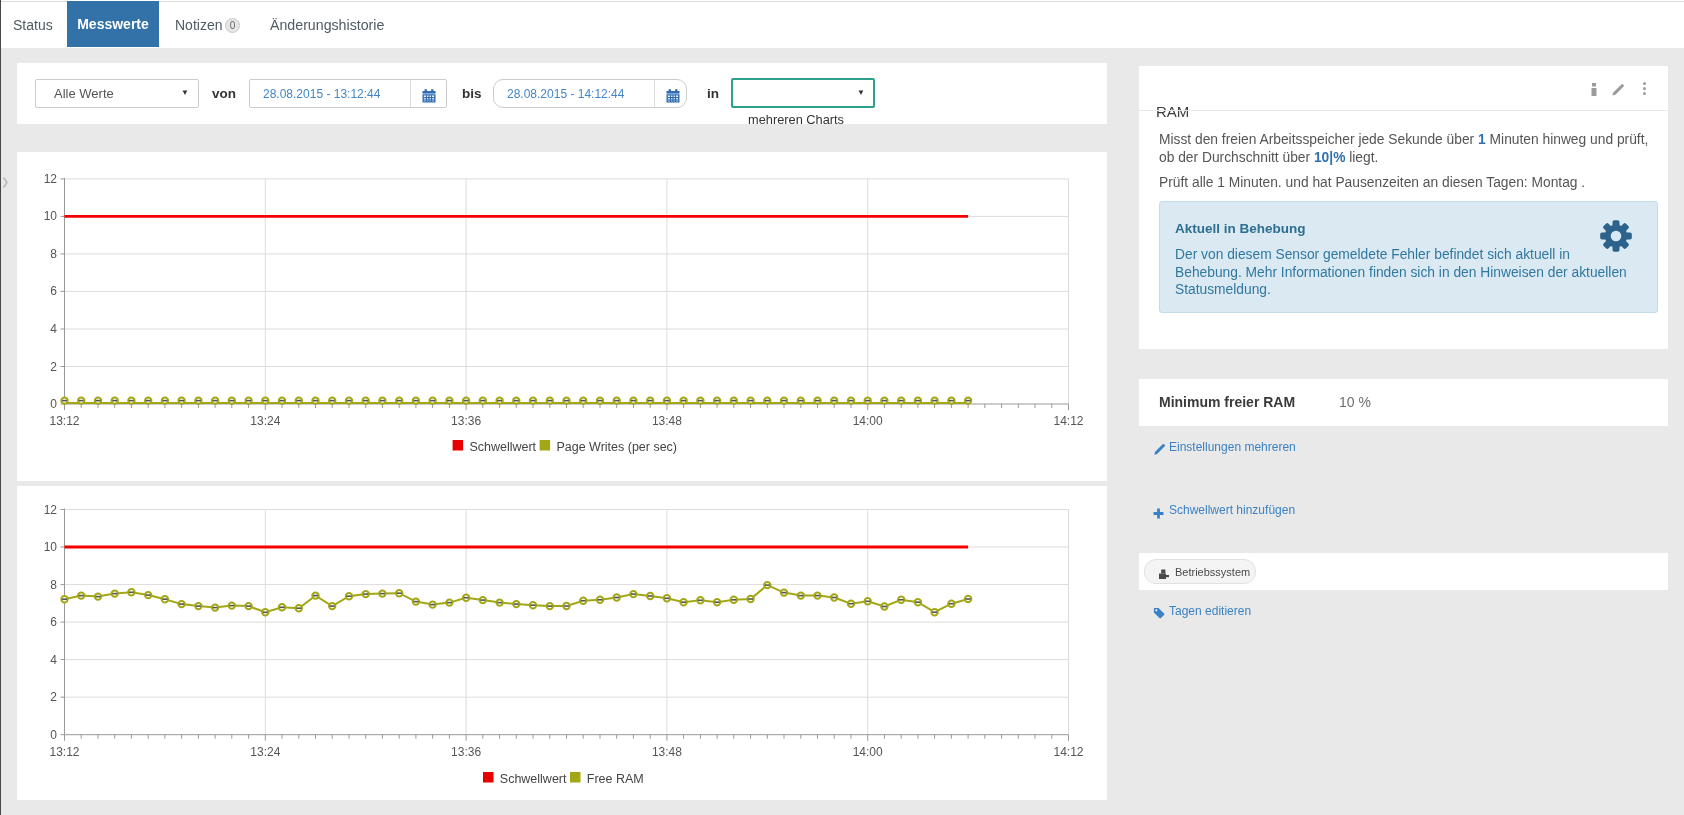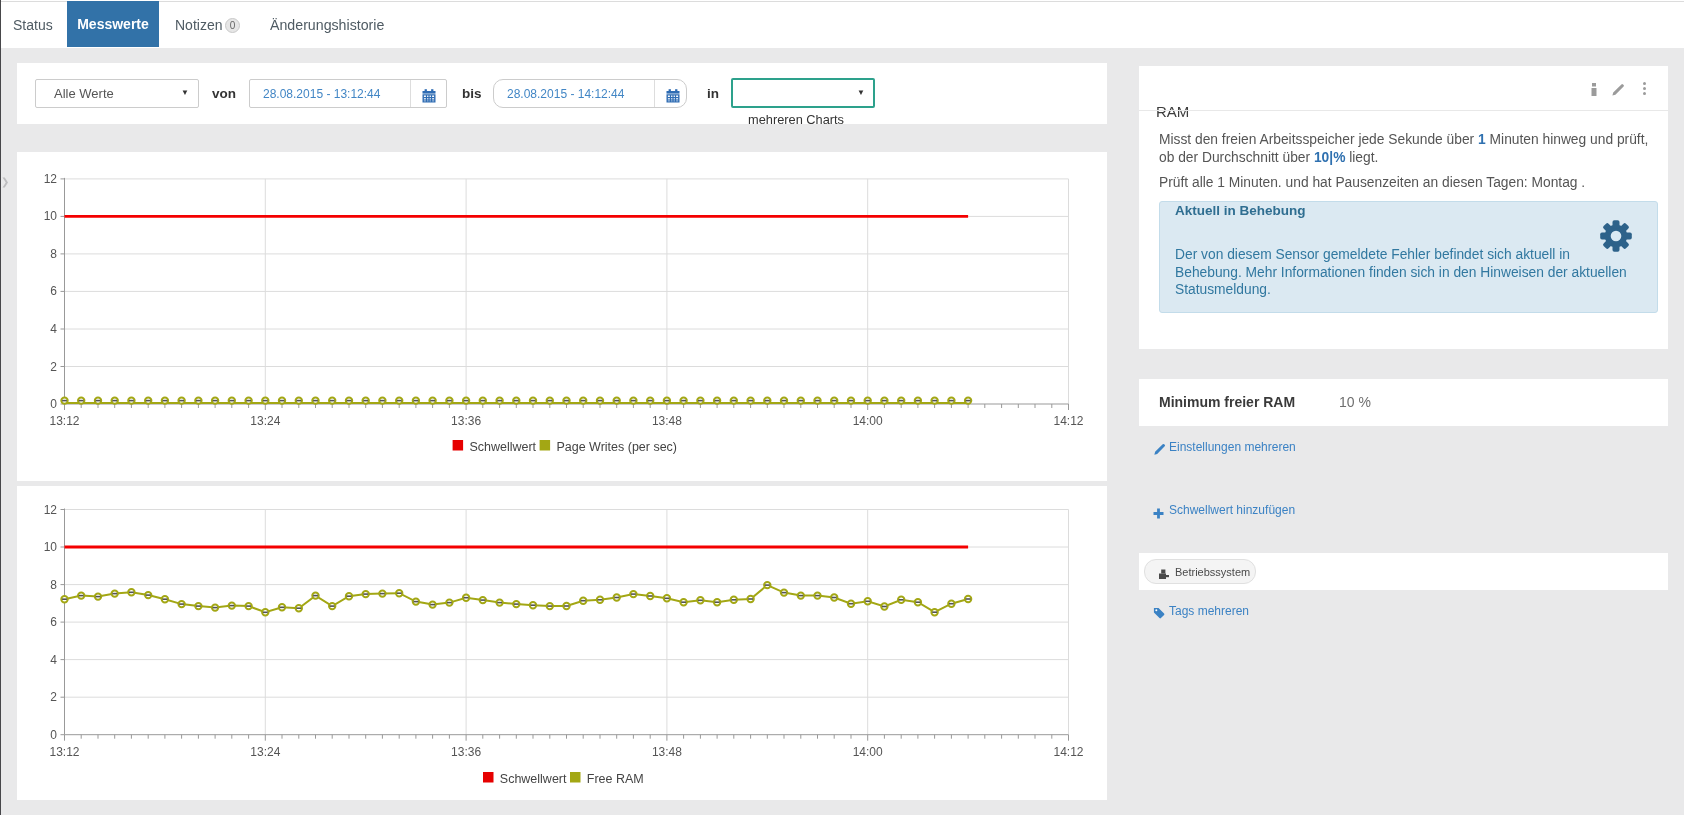--- a/index.html
+++ b/index.html
@@ -503,21 +503,21 @@
       </svg></div>
     <div class="abs" style="left:504px;top:16px;">
       <div style="width:3px;height:3px;background:#9b9b9b;border-radius:50%;margin:0 0 2px;"></div>
       <div style="width:3px;height:3px;background:#9b9b9b;border-radius:50%;margin:0 0 2px;"></div>
       <div style="width:3px;height:3px;background:#9b9b9b;border-radius:50%;"></div>
     </div>
     <div class="abs" style="left:0;top:44px;width:529px;height:1px;background:#e8e8e8;"></div>
     <div class="abs" style="left:20px;top:65px;width:500px;font-size:13.8px;color:#555;line-height:17.5px;white-space:nowrap;">Misst den freien Arbeitsspeicher jede Sekunde über <b style="color:#3071b0;">1</b> Minuten hinweg und prüft,<br>ob der Durchschnitt über <b style="color:#3071b0;">10|%</b> liegt.</div>
     <div class="abs" style="left:20px;top:109px;font-size:13.8px;color:#555;">Prüft alle 1 Minuten. und hat Pausenzeiten an diesen Tagen: Montag .</div>
     <div class="abs" style="left:20px;top:135px;width:499px;height:112px;background:#dbe9f2;border:1px solid #c3dcea;border-radius:3px;">
-      <div class="abs" style="left:15px;top:1px;font-size:13.5px;font-weight:bold;color:#2f6e91;">Aktuell in Behebung</div>
+      <div class="abs" style="left:15px;top:19px;font-size:13.5px;font-weight:bold;color:#2f6e91;">Aktuell in Behebung</div>
       <div class="abs" style="left:15px;top:44px;font-size:13.8px;color:#3178a0;line-height:17.5px;white-space:nowrap;">Der von diesem Sensor gemeldete Fehler befindet sich aktuell in<br>Behebung. Mehr Informationen finden sich in den Hinweisen der aktuellen<br>Statusmeldung.</div>
       <div class="abs" style="left:438px;top:16px;"><svg width="36" height="36" viewBox="0 0 36 36">
           <g fill="#2d628a">
             <circle cx="18" cy="18" r="11.2"></circle>
             <g>
               <rect x="14.5" y="2.2" width="7" height="8" rx="1.8"></rect>
               <rect x="14.5" y="25.8" width="7" height="8" rx="1.8"></rect>
               <rect x="2.2" y="14.5" width="8" height="7" rx="1.8"></rect>
               <rect x="25.8" y="14.5" width="8" height="7" rx="1.8"></rect>
               <g transform="rotate(45 18 18)">
@@ -558,12 +558,12 @@
           </g>
         </svg></span>
       <span class="abs" style="left:30px;top:5.5px;font-size:11px;color:#4a4a4a;">Betriebssystem</span>
     </div>
   </div>
 
   <div class="abs" style="left:1153px;top:605px;"><svg width="12" height="12" viewBox="0 0 13 13">
       <path d="M1 1 L6 1 L12 7 Q12.8 7.8 12 8.6 L8.6 12 Q7.8 12.8 7 12 L1 6 Z" fill="#3b82c4"></path>
       <circle cx="3.6" cy="3.6" r="1.1" fill="#fff"></circle>
     </svg></div>
-  <div class="abs" style="left:1169px;top:604px;font-size:12px;color:#3b82c4;">Tags mehreren</div>
+  <div class="abs" style="left:1169px;top:604px;font-size:12px;color:#3b82c4;">Tagen editieren</div>
 </body></html>

